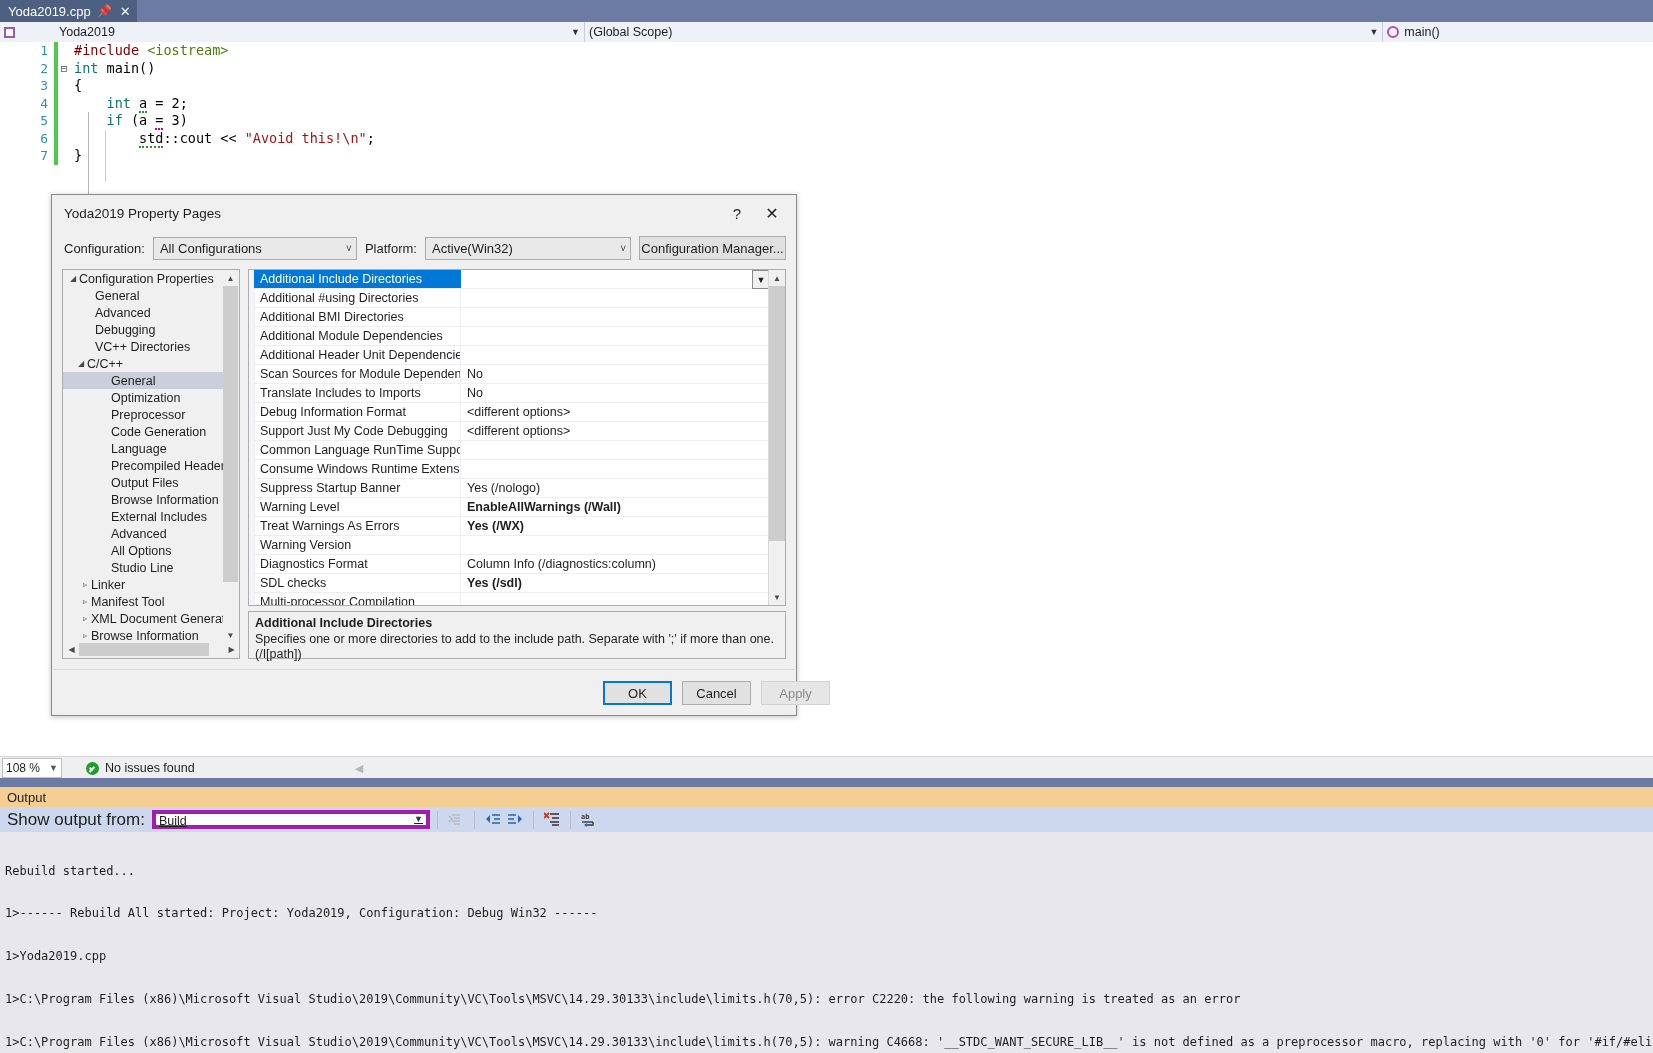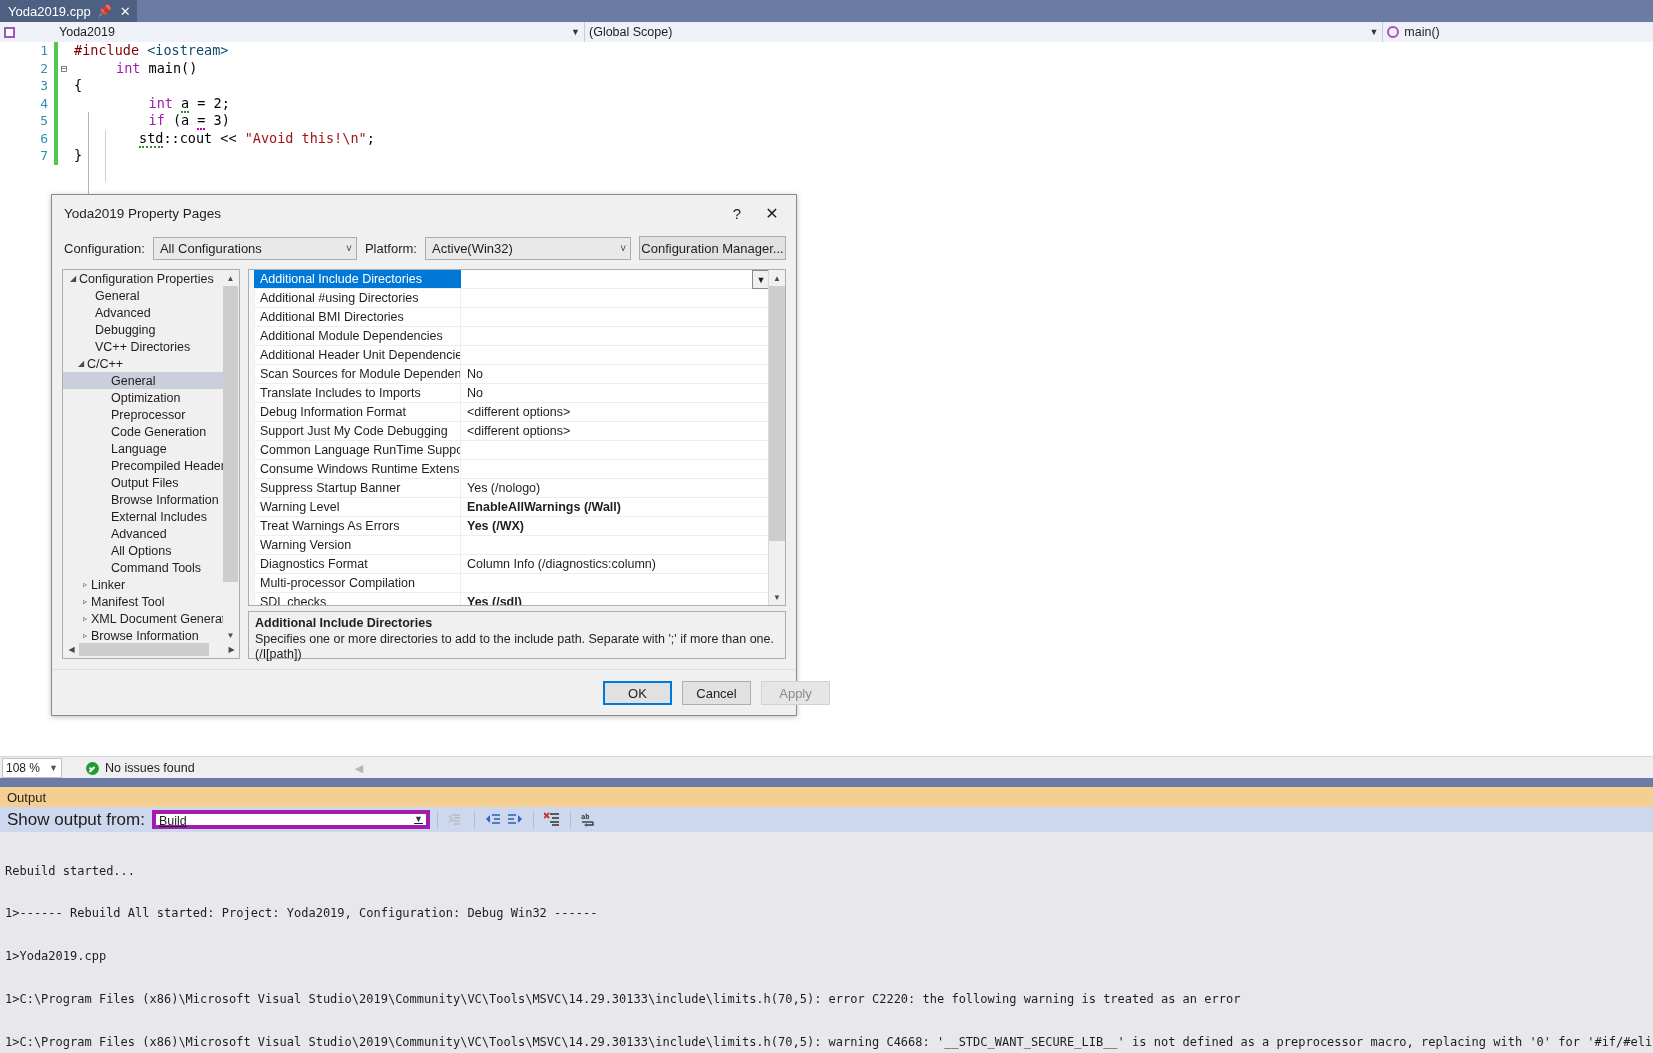--- a/index.html
+++ b/index.html
@@ -40,22 +40,22 @@
   .editor{position:absolute;left:0;top:42px;width:1653px;height:714px;background:#ffffff;}
   .code{position:absolute;left:0;top:0;right:0;bottom:0;
         font-family:"DejaVu Sans Mono","Liberation Mono",monospace;font-size:13.5px;line-height:17.5px;}
   .ln{position:absolute;left:0;width:1653px;height:17.5px;display:flex;align-items:center;}
   .lnum{width:54px;text-align:right;padding-right:6px;box-sizing:border-box;color:#2b91af;
         font-family:"DejaVu Sans Mono","Liberation Mono",monospace;font-size:13px;}
   .changebar{width:4px;height:17.5px;background:#4ec94e;flex:0 0 auto;}
   .fold{width:12px;text-align:center;color:#5a5a5a;font-size:11px;flex:0 0 auto;}
   .ctext{padding-left:4px;white-space:pre;}
   .k-pre{color:#800000;}
-  .k-inc{color:#0c4a6e;}
-  .k-key{color:#a21caf;margin-left:42px;}
+  .k-inc{color:#4d7c0f;}
+  .k-key{color:#0f766e;}
   .k-str{color:#a31515;}
   .k-plain{color:#000000;}
   .indentguide{position:absolute;width:1px;background:#d0d0d0;}
   .squig{border-bottom:2px dotted #c000c0;}
   .squig-g{border-bottom:2px dotted #2f8f2f;}
   .bracebar{position:absolute;left:88px;width:1px;background:#b4b4b4;}
 
   
   .zoombar{position:absolute;left:0;top:756px;width:1653px;height:22px;background:#efeff2;
            border-top:1px solid #d6d6d9;display:flex;align-items:center;font-size:12.5px;}
@@ -428,21 +428,21 @@
           <div class="trow" style="padding-left:48px;">
               <span>External Includes</span>
             </div>
           <div class="trow" style="padding-left:48px;">
               <span>Advanced</span>
             </div>
           <div class="trow" style="padding-left:48px;">
               <span>All Options</span>
             </div>
           <div class="trow" style="padding-left:48px;">
-              <span>Command Tools</span>
+              <span>Studio Line</span>
             </div>
           <div class="trow" style="padding-left:16px;">
               <span class="tarrow">▹</span>
               <span>Linker</span>
             </div>
           <div class="trow" style="padding-left:16px;">
               <span class="tarrow">▹</span>
               <span>Manifest Tool</span>
             </div>
           <div class="trow" style="padding-left:16px;">
@@ -528,26 +528,26 @@
             </div>
           <div class="grow">
               <span class="gname">Warning Version</span>
               <span class="gval"></span>
             </div>
           <div class="grow">
               <span class="gname">Diagnostics Format</span>
               <span class="gval">Column Info (/diagnostics:column)</span>
             </div>
           <div class="grow">
-              <span class="gname">Multi-processor Compilation</span>
-              <span class="gval"></span>
-            </div>
-          <div class="grow">
               <span class="gname">SDL checks</span>
               <span class="gval bold">Yes (/sdl)</span>
+            </div>
+          <div class="grow">
+              <span class="gname">Multi-processor Compilation</span>
+              <span class="gval"></span>
             </div>
 
         </div>
         <div class="gvsb">
           <div class="up">▲</div>
           <div class="thumb"></div>
           <div class="dn" style="position:absolute;left:0;bottom:0;width:16px;">▼</div>
         </div>
       </div>
 

